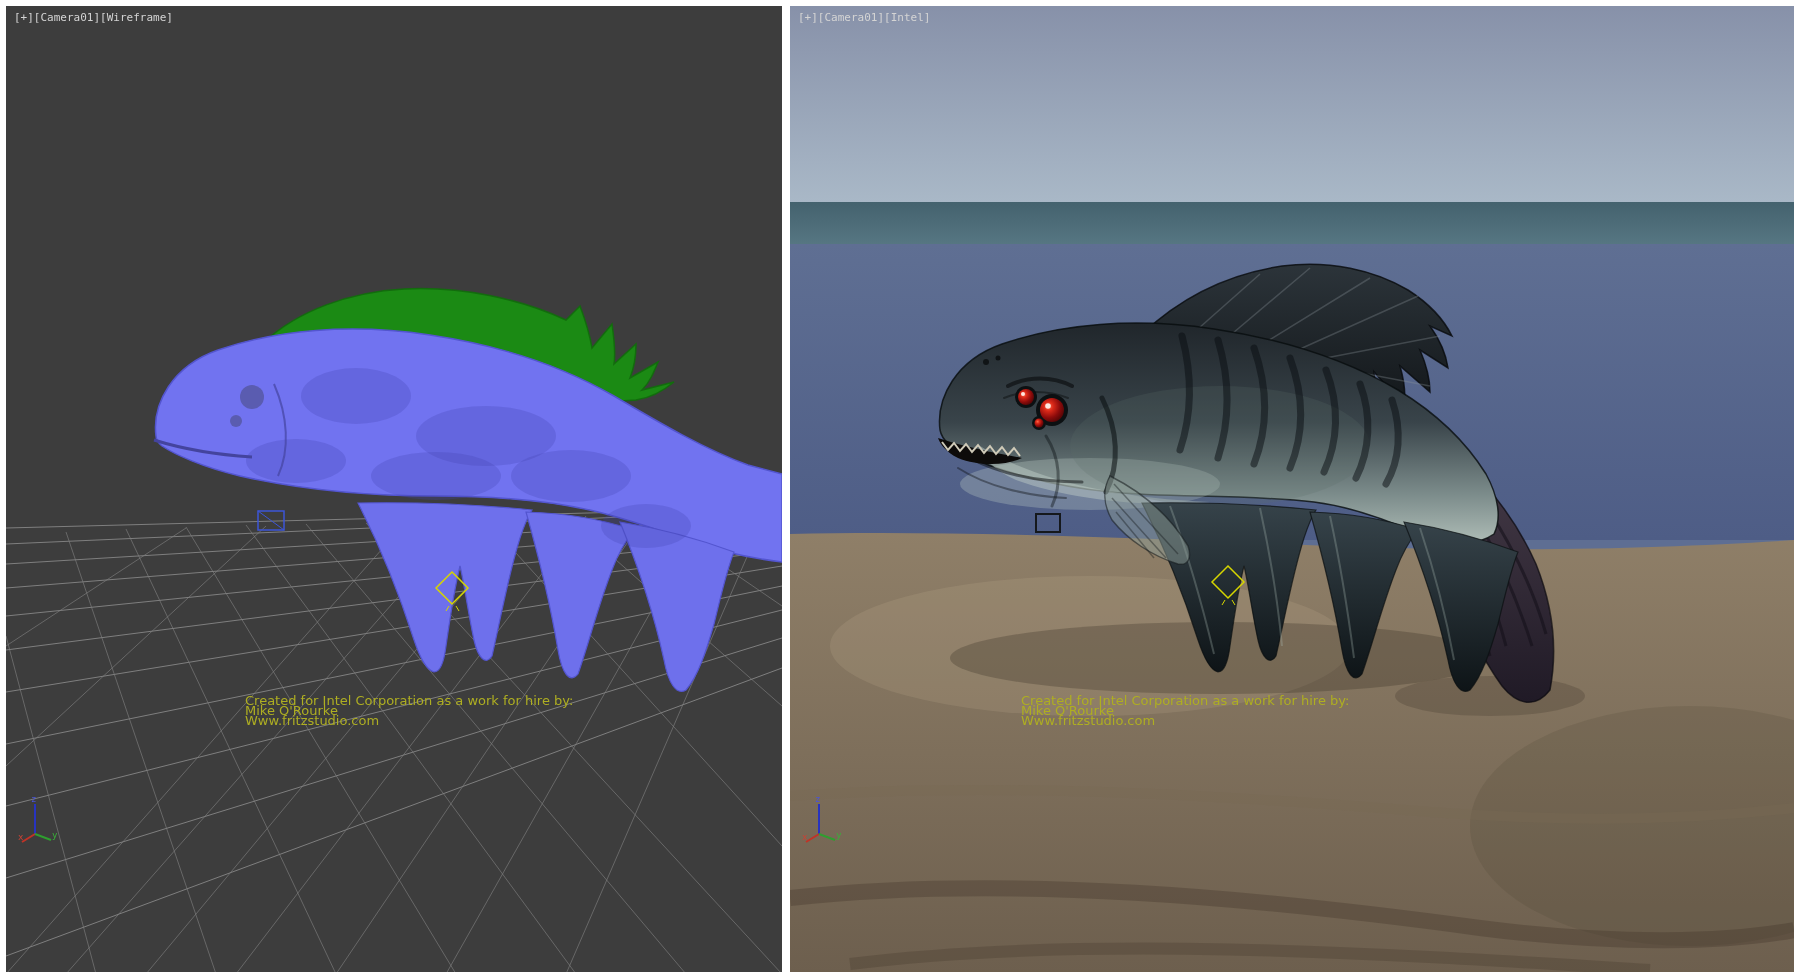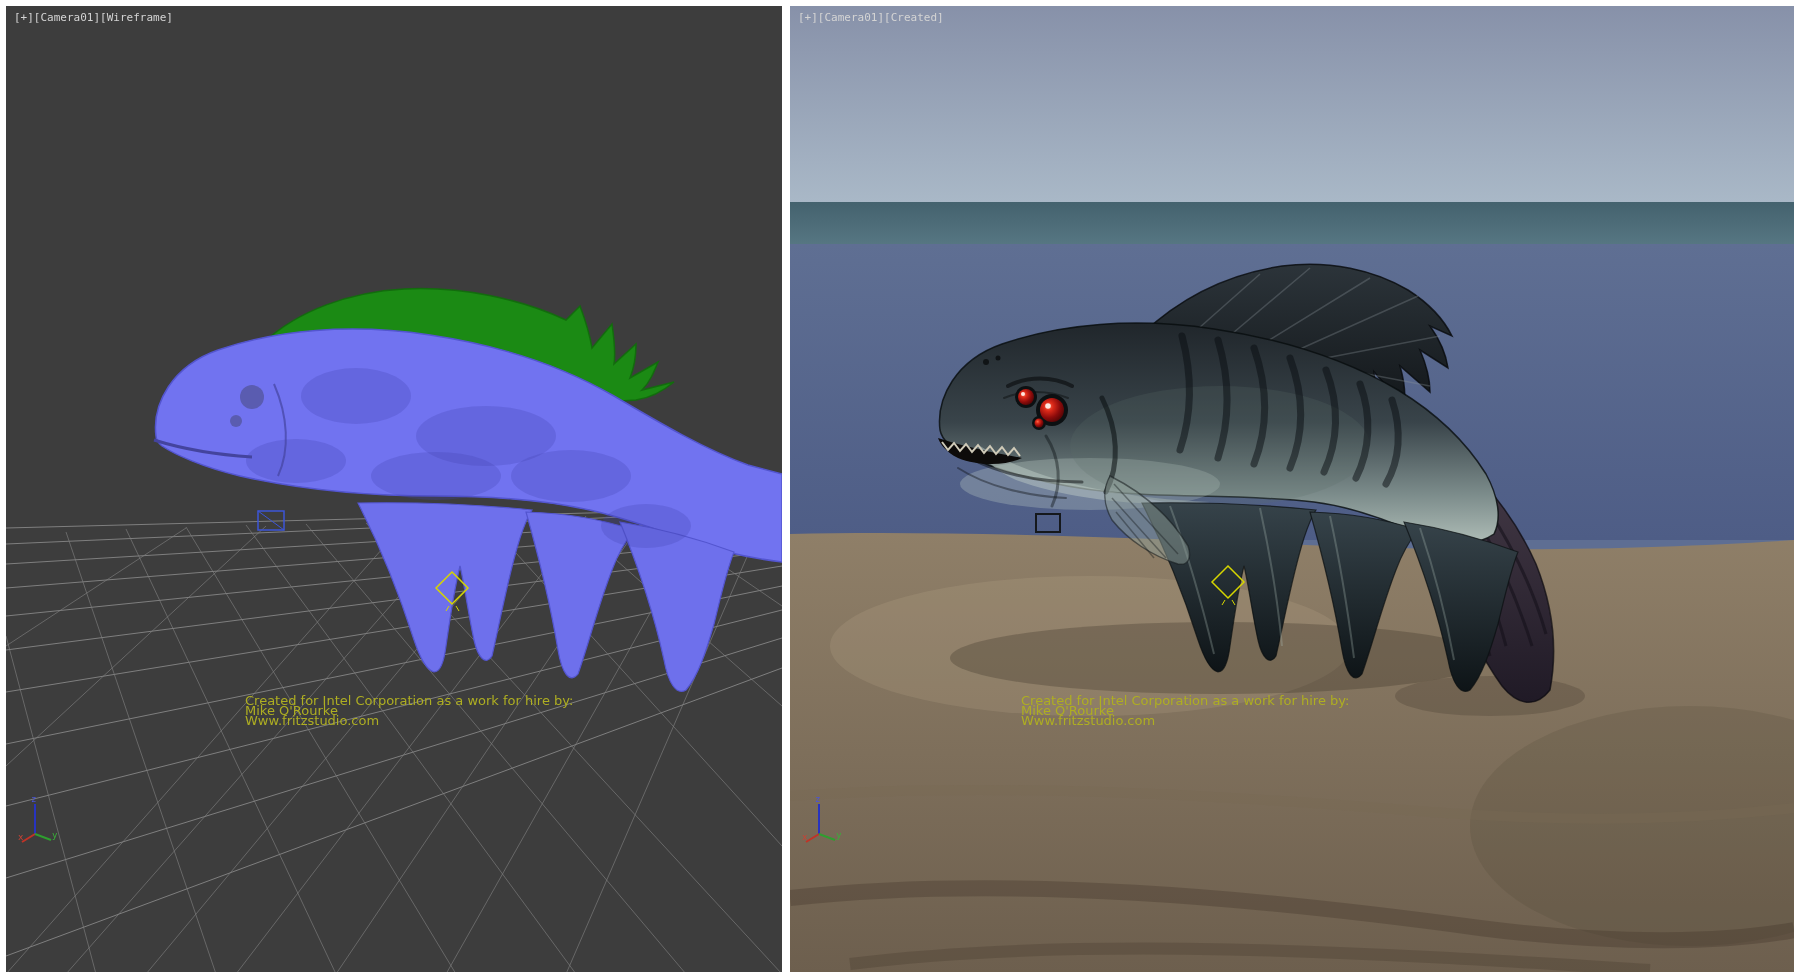--- a/index.html
+++ b/index.html
@@ -276,21 +276,21 @@
 
       <g fill="none">
         <rect x="246" y="508" width="24" height="18" stroke="#15181c" stroke-width="2"></rect>
       </g>
       <g fill="none" stroke="#d6d600" stroke-width="1.5">
         <path d="M438,560 L454,576 L438,592 L422,576 Z"></path>
         <path d="M435,594 l-3,5 M442,594 l3,5" stroke-width="1"></path>
       </g>
     </svg>
 
-    <div class="vp-label">[+][Camera01][Created]</div>
+    <div class="vp-label">[+][Camera01][Intel]</div>
 
     <div class="watermark">
       <div>Created for Intel Corporation as a work for hire by:</div>
       <div>Mike O'Rourke</div>
       <div>Www.fritzstudio.com</div>
     </div>
 
     <svg class="gizmo" width="42" height="56" viewBox="0 0 42 56">
       <line x1="17" y1="42" x2="17" y2="12" stroke="#2733c0" stroke-width="2"></line>
       <line x1="17" y1="42" x2="4" y2="50" stroke="#c03327" stroke-width="2"></line>

